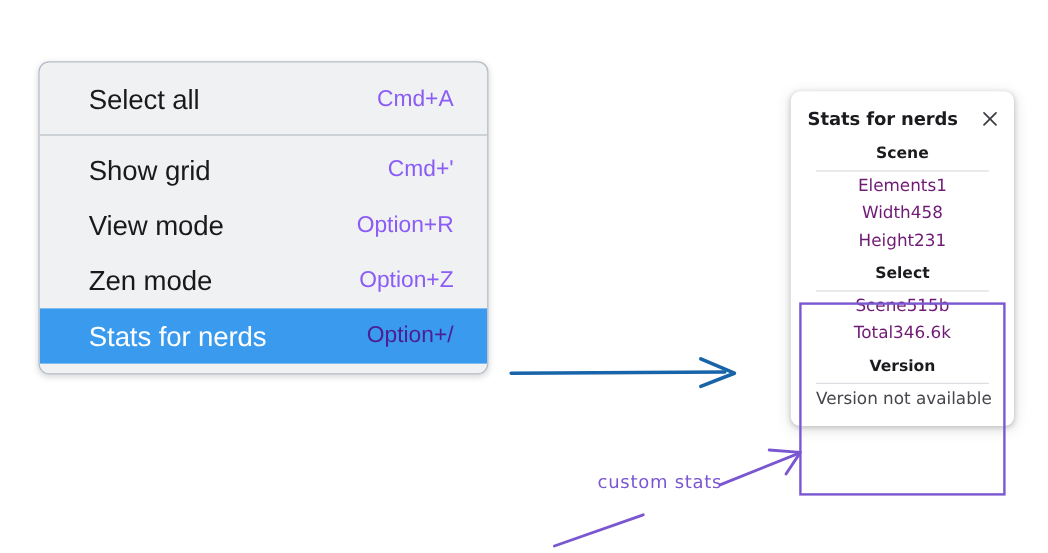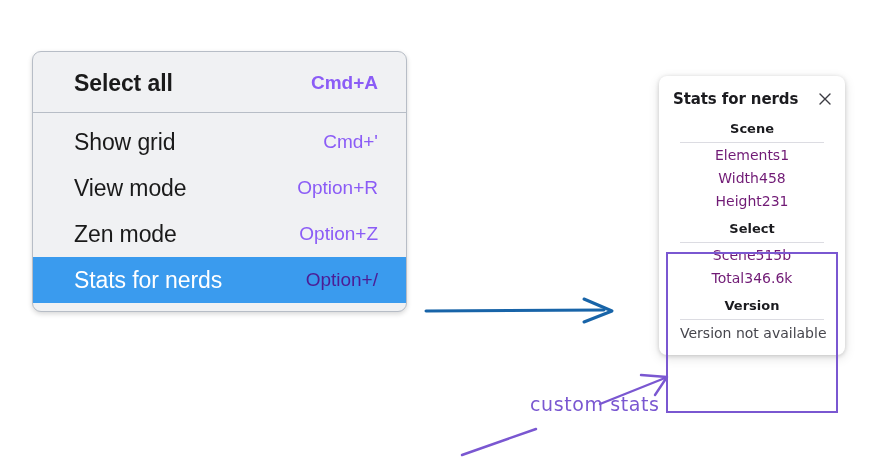--- a/index.html
+++ b/index.html
@@ -25,21 +25,21 @@
     background: #f0f1f3;
     border: 1px solid #b7bdc6;
     border-radius: 9px;
     box-shadow: 0 2px 5px rgba(0,0,0,0.16);
     box-sizing: border-box;
     overflow: hidden;
   }
   .menu-section {
     padding: 6px 0 8px 0;
   }
-  .menu-section.top { padding: 8px 0 6px 0; font-weight: bold; }
+  .menu-section.top { padding: 8px 0 6px 0; }
   .menu-divider {
     height: 1px;
     background: #b7bdc6;
     width: 100%;
   }
   .menu-item {
     display: flex;
     align-items: center;
     justify-content: space-between;
     height: 46px;
@@ -145,25 +145,24 @@
     top: 0;
     width: 873px;
     height: 461px;
     pointer-events: none;
   }
   #annotation-text {
     position: absolute;
     left: 498px;
     top: 393px;
     font-family: "DejaVu Sans", sans-serif;
-    font-size: 19px;
+    font-size: 15px;
     color: #7a57d1;
     letter-spacing: 0.6px;
     white-space: nowrap;
-    margin-left: 32px;
   }
 </style>
 </head>
 <body>
 
 <div id="context-menu">
 
   <div class="menu-section top">
     <div class="menu-item">
       <span class="label">Select all</span>

